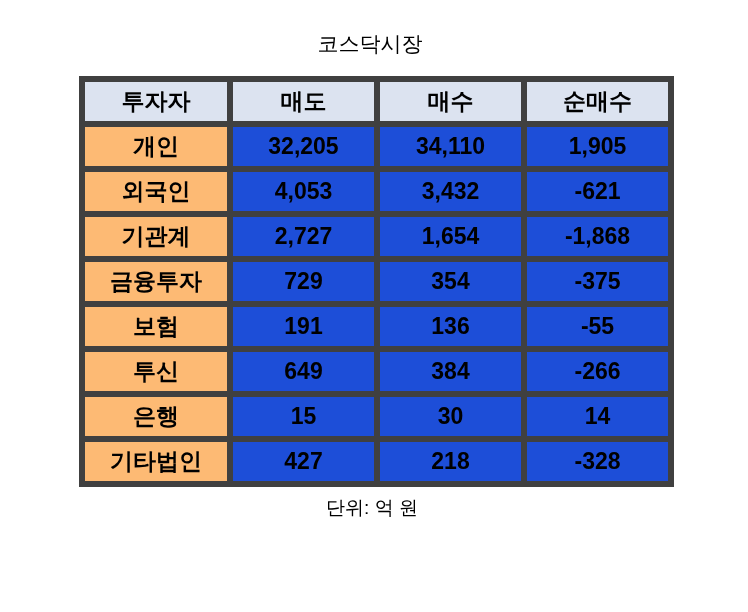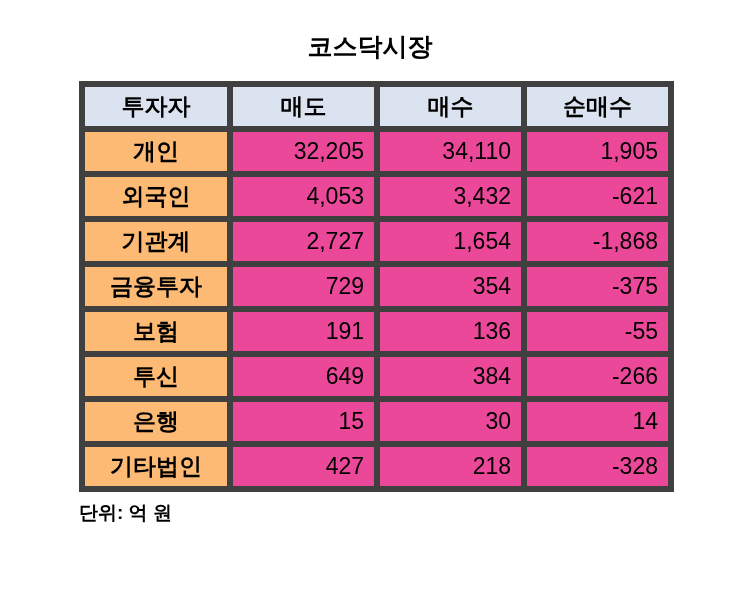--- a/index.html
+++ b/index.html
@@ -15,22 +15,22 @@
     overflow: hidden;
   }
   .page {
     position: relative;
     width: 748px;
     height: 612px;
     box-sizing: border-box;
   }
   .title {
     text-align: center;
-    font-size: 25px;
-    font-weight: bold;
+    font-size: 21px;
+    font-weight: normal;
     letter-spacing: 0px;
     margin: 0;
     padding-top: 30px;
     padding-right: 8px;
   }
   .table-wrap {
     margin: 18px auto 0 auto;
     width: 590px;
   }
   table.data {
@@ -53,32 +53,32 @@
     text-align: center;
   }
   
   table.data tbody th {
     background: #fdba74;
     font-weight: bold;
     text-align: center;
     width: 148px;
   }
   table.data tbody td {
-    background: #ec4899;
-    text-align: right;
-    font-weight: normal;
+    background: #1d4ed8;
+    text-align: center;
+    font-weight: bold;
   }
   table.data thead th.col-label { width: 148px; }
   table.data thead th.col-num { width: 147px; }
   .unit {
     width: 590px;
     margin: 8px auto 0 auto;
-    text-align: left;
+    text-align: center;
     font-size: 19px;
-    font-weight: bold;
+    font-weight: normal;
     padding-right: 4px;
     box-sizing: border-box;
   }
 </style>
 </head>
 <body>
 
 <div class="page">
 
   <h1 class="title">코스닥시장</h1>

